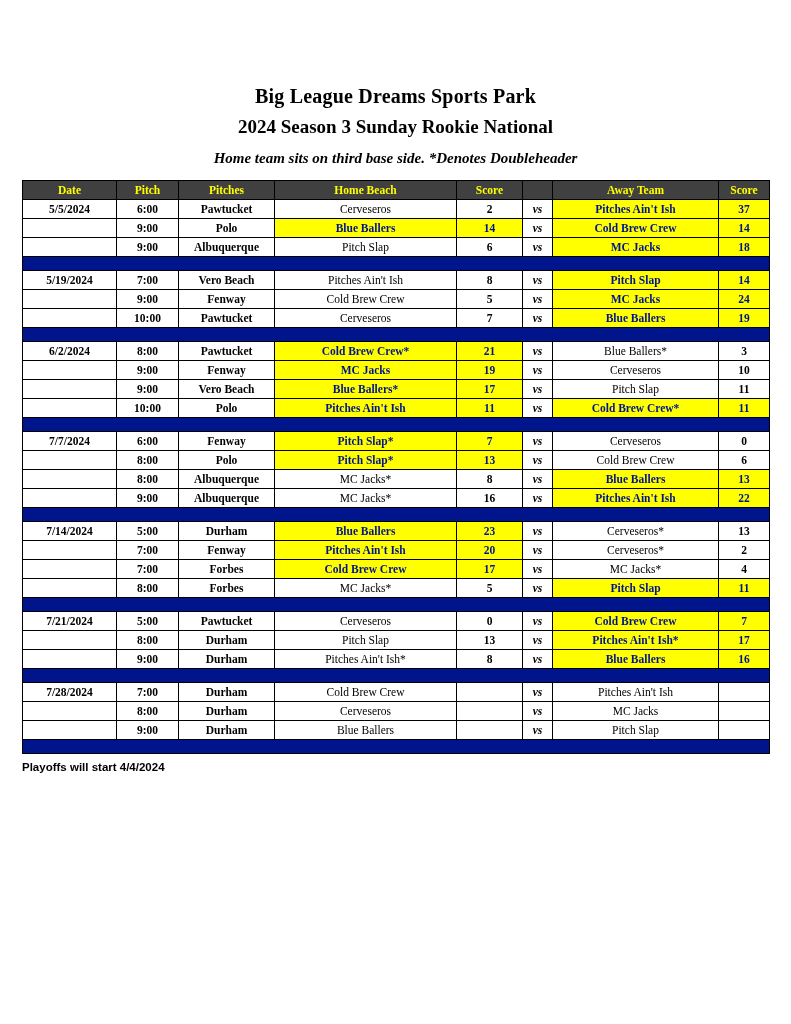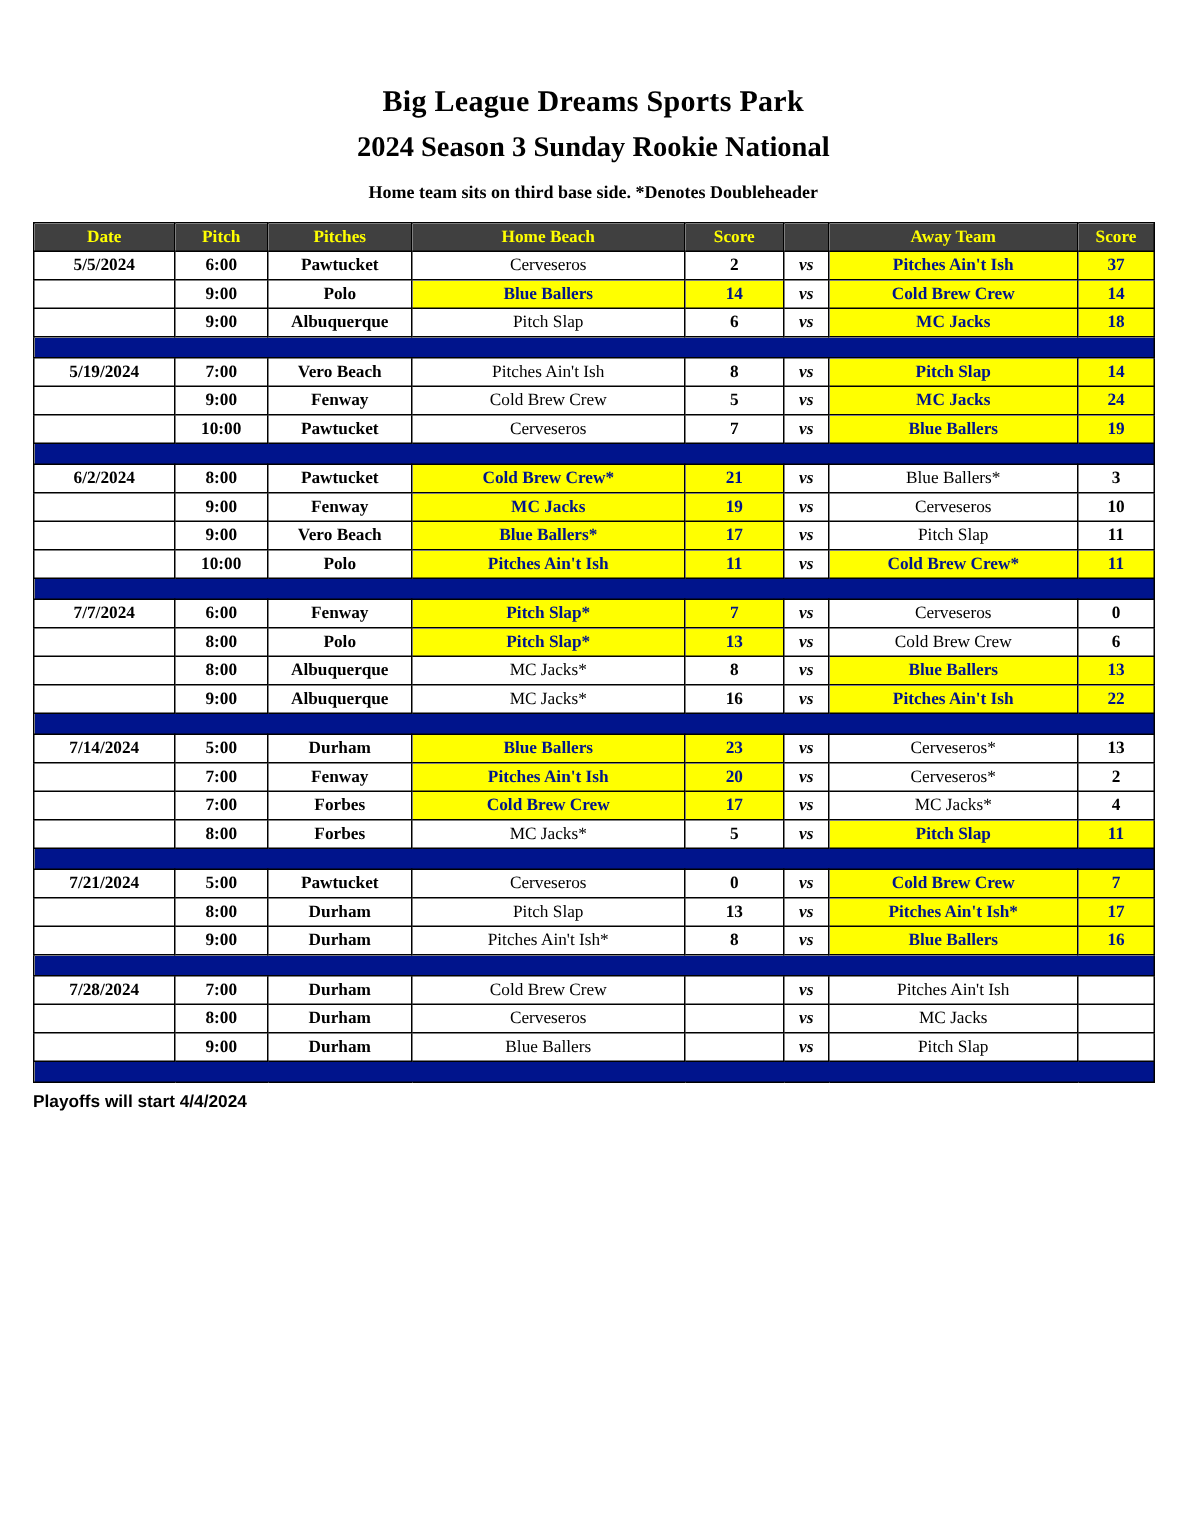--- a/index.html
+++ b/index.html
@@ -15,37 +15,38 @@
     position: relative;
   }
   .page {
     position: relative;
     width: 791px;
     height: 1024px;
     box-sizing: border-box;
   }
   .titles {
     text-align: center;
-    padding-top: 56px;
+    padding-top: 84px;
   }
   .title-main {
     font-size: 20px;
     font-weight: bold;
     letter-spacing: 0.2px;
     line-height: 1.2;
   }
   .title-sub {
     font-size: 19px;
     font-weight: bold;
     margin-top: 8px;
     line-height: 1.2;
   }
   .title-note {
-    font-size: 12px;
-    font-weight: bold;
+    font-size: 15px;
+    font-weight: bold;
+    font-style: italic;
     margin-top: 10px;
     line-height: 1.2;
   }
   .table-wrap {
     margin: 13px auto 0 auto;
     width: 747px;
   }
   table.sched {
     border-collapse: collapse;
     width: 747px;

